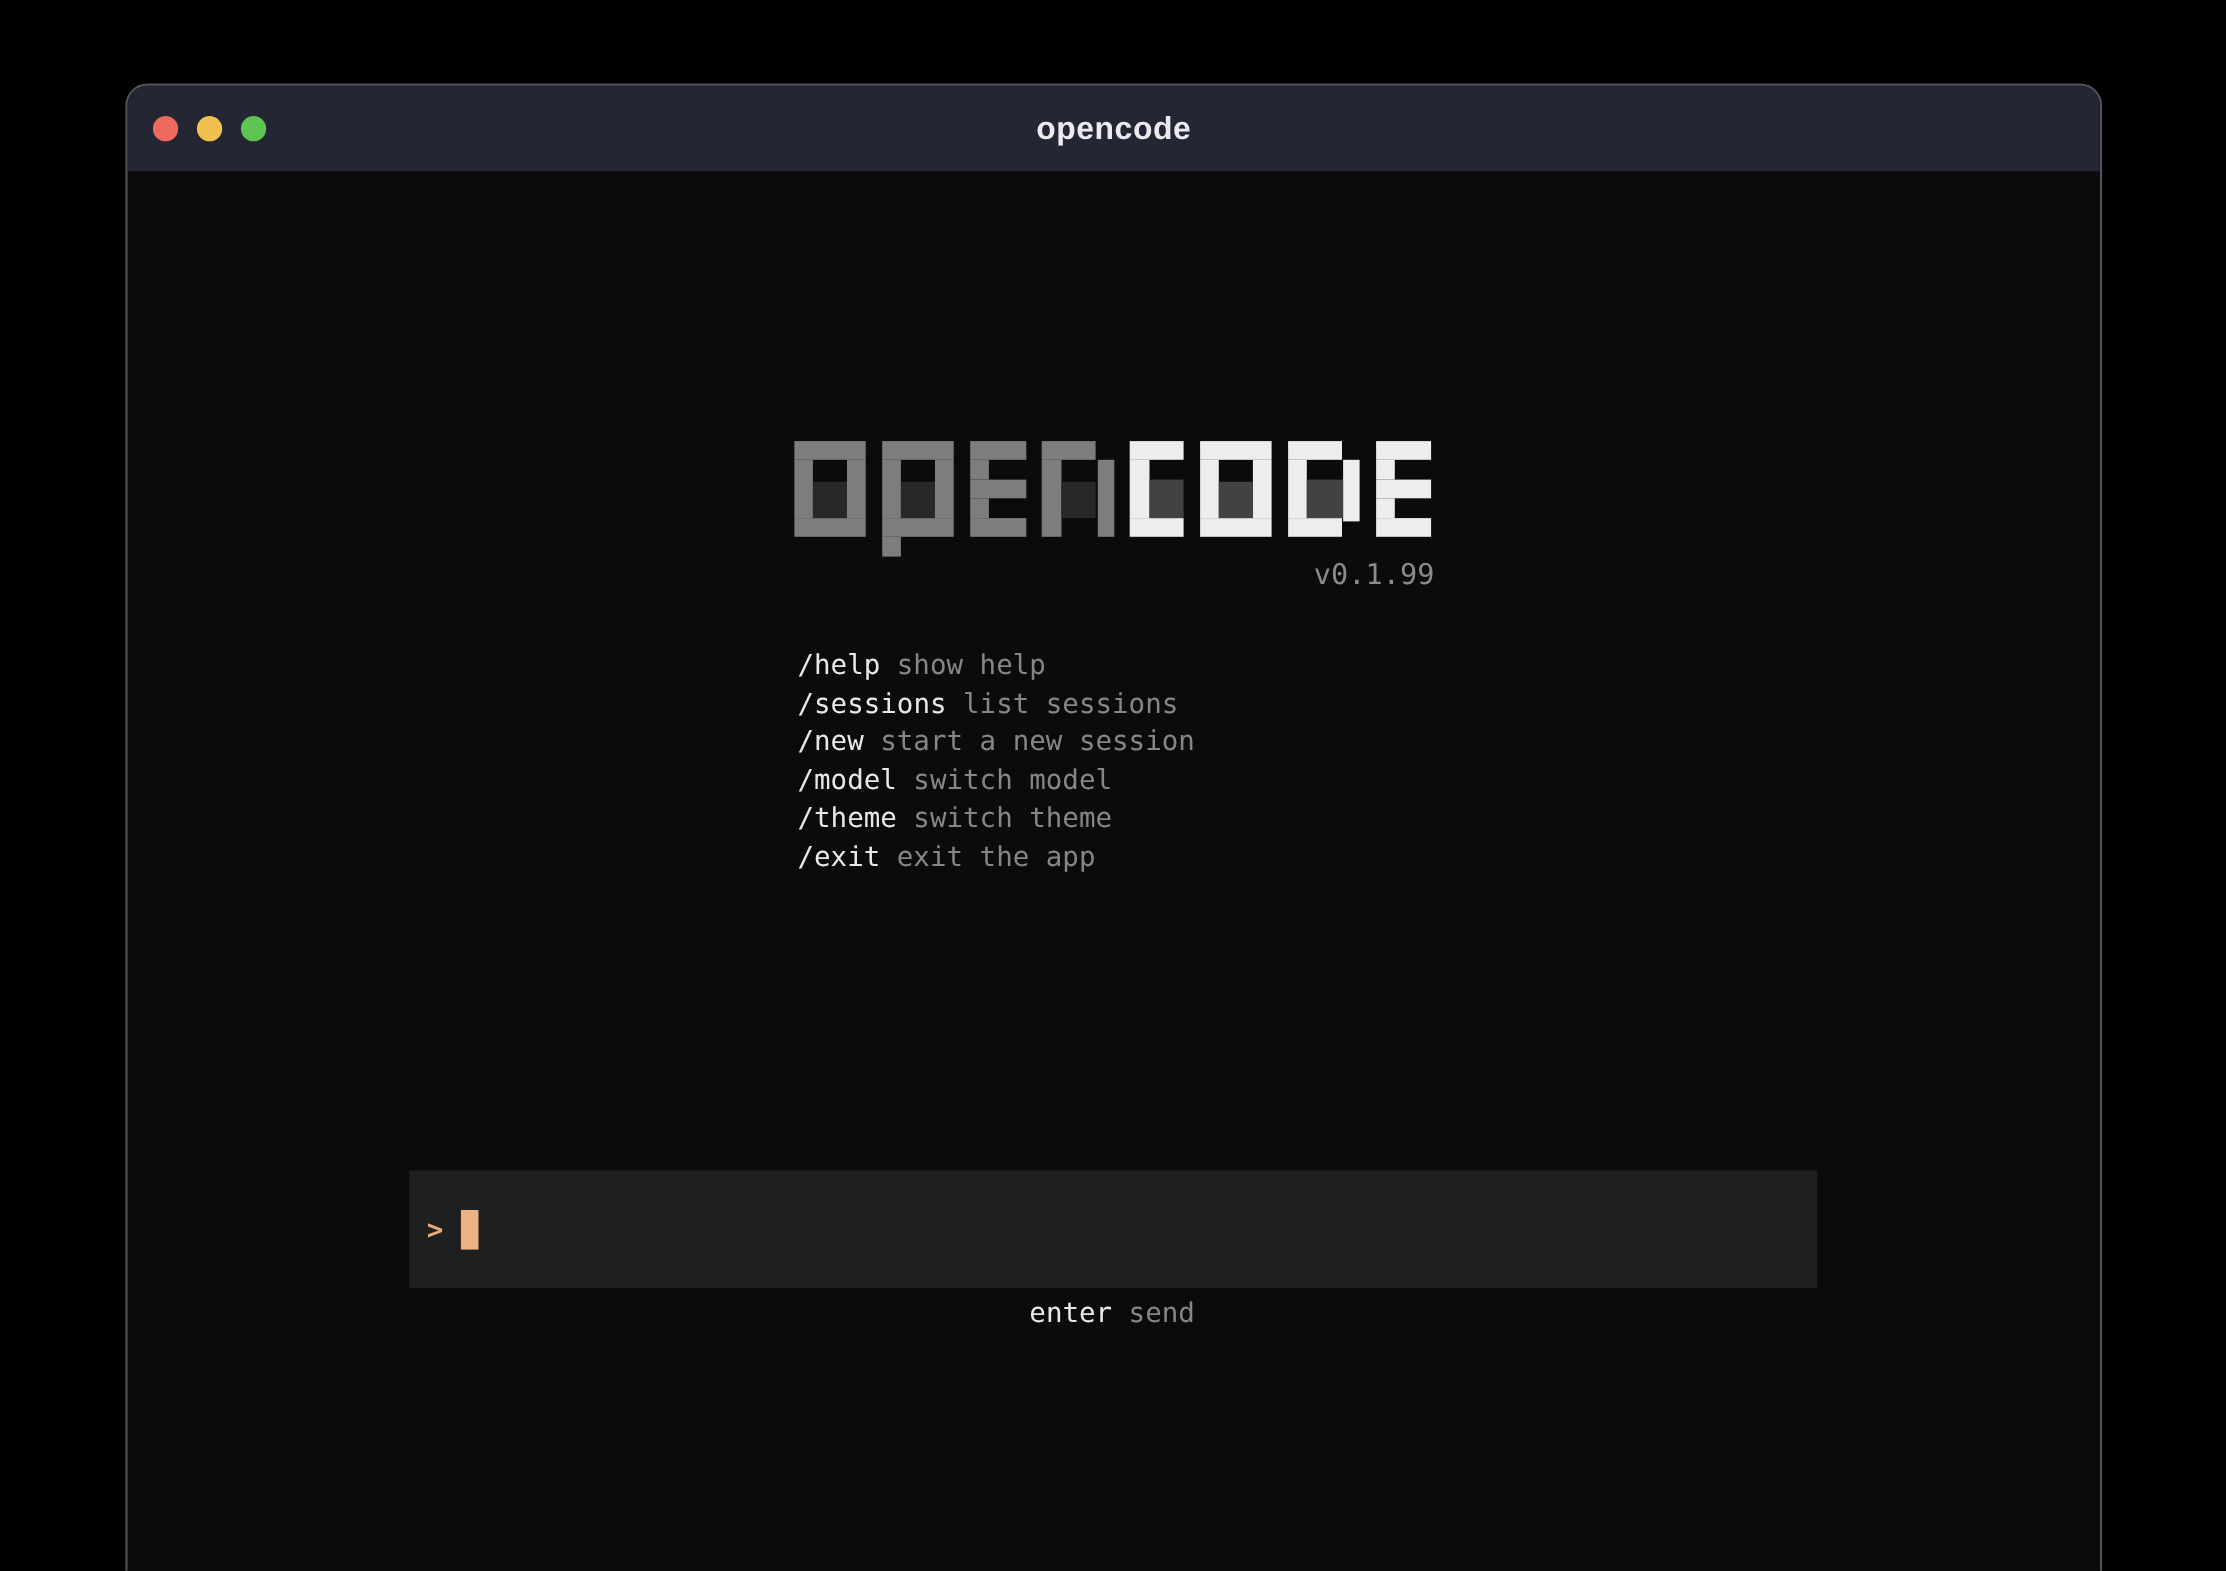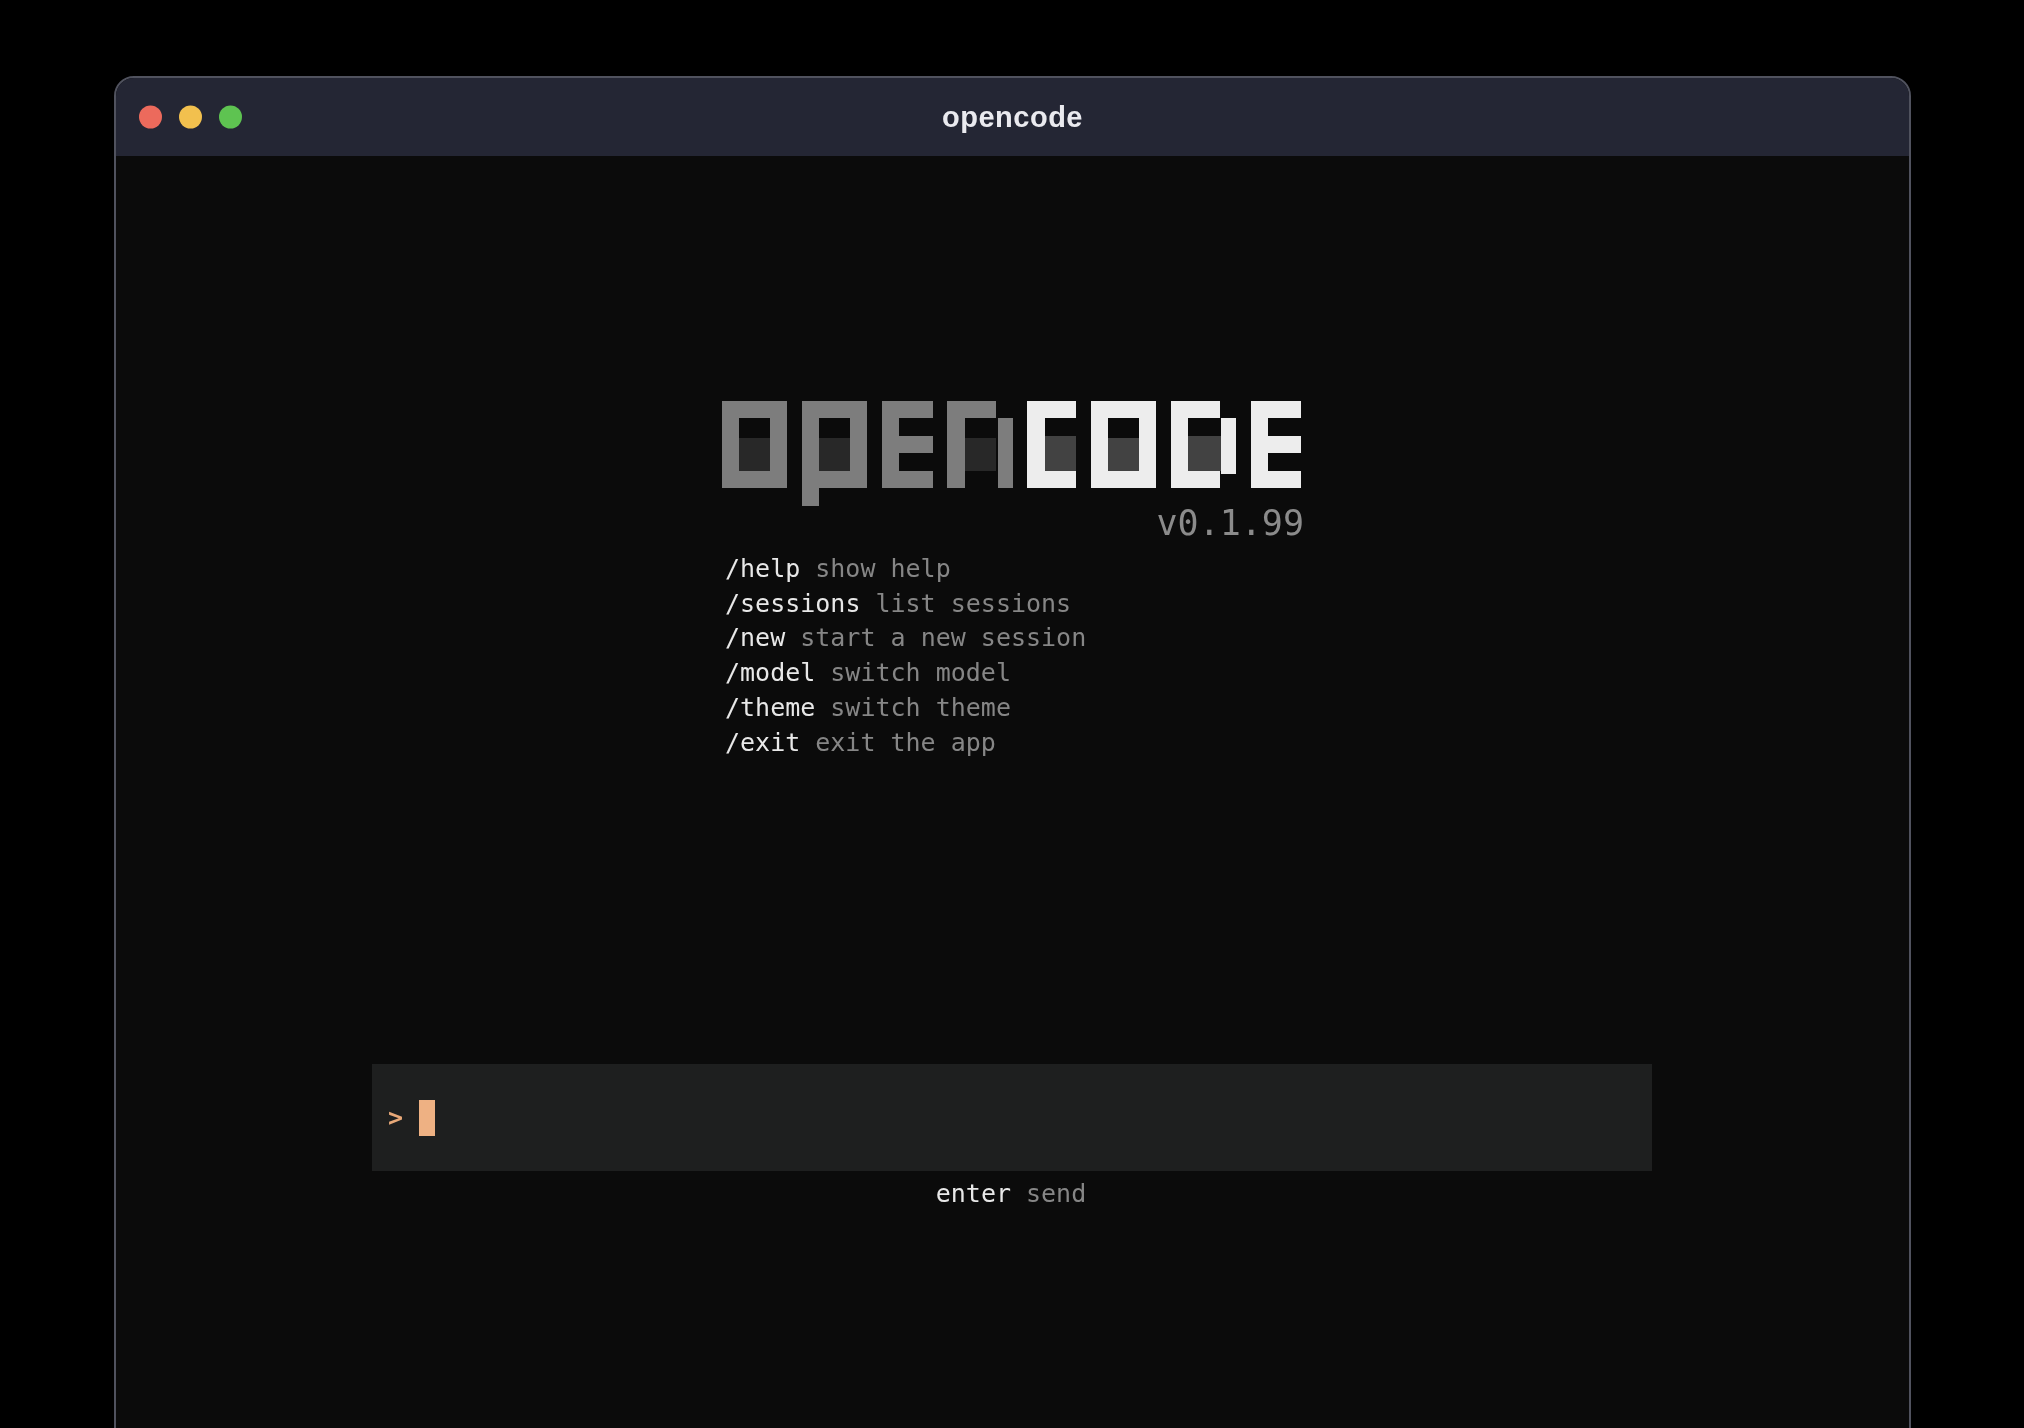--- a/index.html
+++ b/index.html
@@ -71,29 +71,29 @@
     position: absolute;
     left: 606px;
     top: 245px;
   }
   .version {
     position: absolute;
     left: 606px;
     top: 352px;
     width: 582px;
     text-align: right;
-    font-size: 35px;
+    font-size: 26px;
     line-height: 30px;
     color: #8b8b8b;
     white-space: pre;
   }
   .commands {
     position: absolute;
     left: 609px;
-    top: 396px;
+    top: 432px;
     font-size: 25px;
     line-height: 34.7px;
     white-space: pre;
   }
   .bright { color: #e8e8e8; }
   .dim    { color: #868686; }
   .command-desc { padding-left: 15px; }
   .inputbox {
     position: absolute;
     left: 256px;

